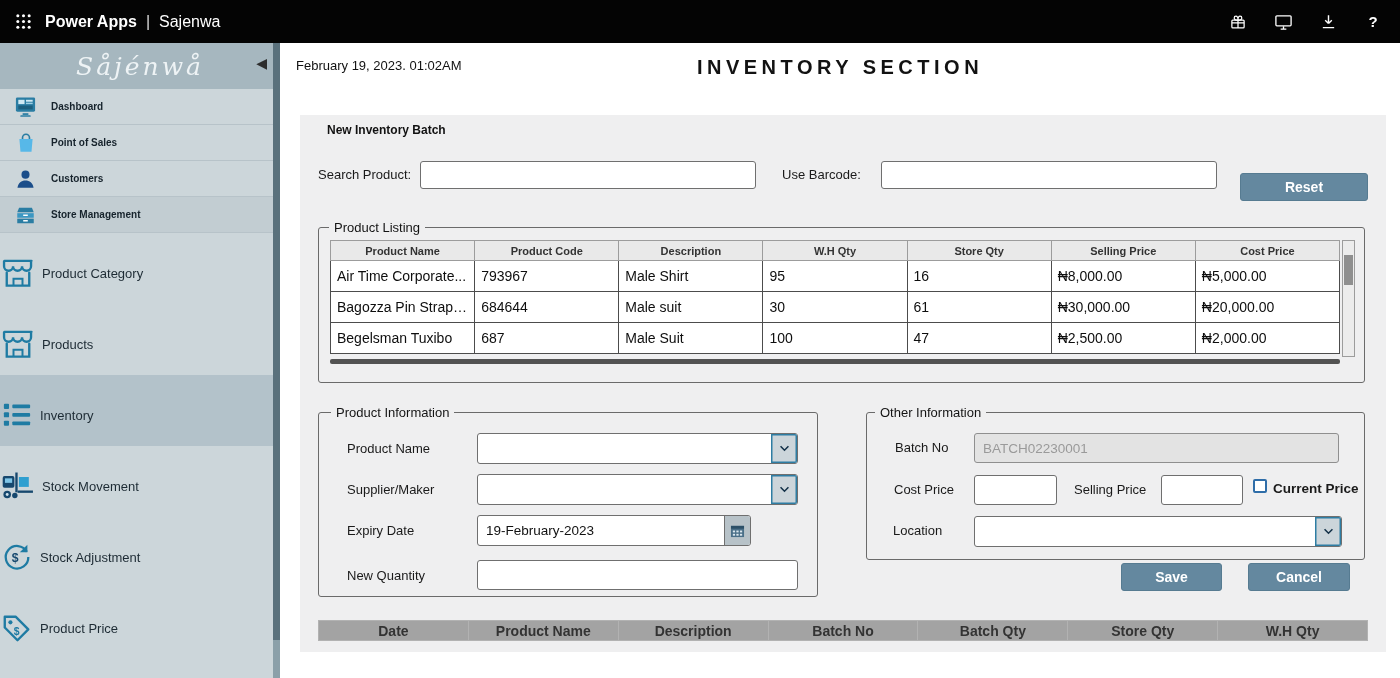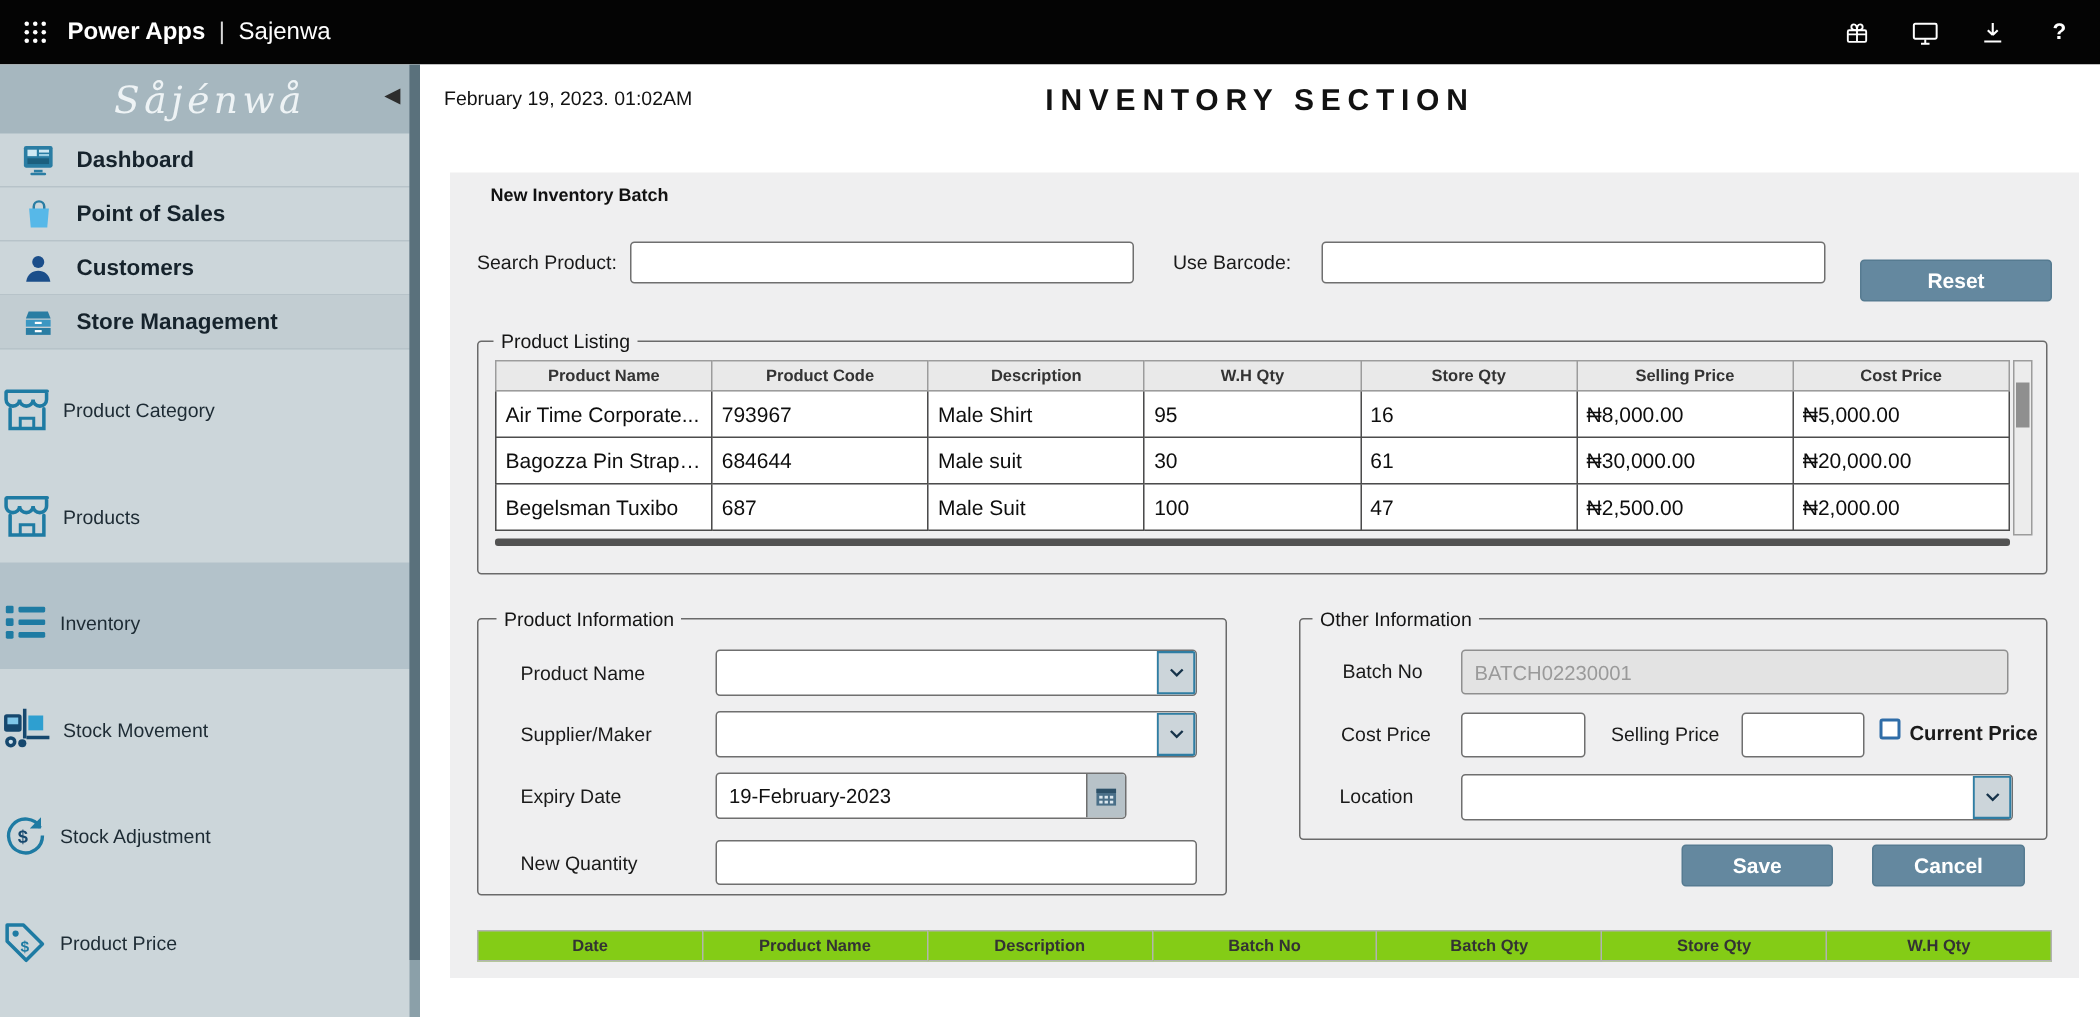--- a/index.html
+++ b/index.html
@@ -18,21 +18,21 @@
 .help-glyph{font-size:15px;font-weight:700;width:18px;justify-content:center}
 
 
 .content{display:flex;height:635px}
 
 
 .sidebar{width:280px;flex:0 0 280px;background:#ccd6da;position:relative;overflow:hidden}
 .sb-header{height:46px;background:#a6b7bf;display:flex;align-items:center;justify-content:center;position:relative}
 .sb-brand{font-family:"DejaVu Serif",serif;font-style:italic;font-size:25px;color:#eef3f5;letter-spacing:3px}
 .sb-collapse{position:absolute;right:13px;top:13px;color:#2d2d2d;font-size:14px;cursor:pointer;line-height:1}
-.nav-item{height:36px;display:flex;align-items:center;gap:13px;padding-left:13px;border-bottom:1px solid #b7c3c9;font-size:15px;font-weight:700;color:#16232c;cursor:pointer}
+.nav-item{height:36px;display:flex;align-items:center;gap:13px;padding-left:13px;border-bottom:1px solid #b7c3c9;font-size:10px;font-weight:700;color:#16232c;cursor:pointer}
 .nav-item.expanded{background:#c2cdd2}
 .nav-icon{width:25px;display:flex;justify-content:center}
 .sub-item{height:71px;display:flex;flex-direction:row;align-items:center;padding-top:9px;gap:6px;font-size:13px;color:#1d2b34;cursor:pointer}
 .sub-item.active{background:#b3c2ca}
 .sub-icon{height:34px;display:flex;align-items:center}
 .sb-scrollbar{position:absolute;top:0;right:0;width:7px;height:100%;background:#8ba0a9}
 .sb-thumb{position:absolute;top:0;width:100%;height:94%;background:#5a717c}
 
 
 main{flex:1;position:relative;background:#fff}
@@ -58,21 +58,21 @@
 
 
 .combo{position:absolute;display:flex;border:1px solid #6f6f6f;border-radius:3px;background:#fff;height:31px;overflow:hidden}
 .combo-input{flex:1;border:none;background:transparent;padding:0 8px;font-size:13.5px;font-family:inherit;min-width:0;color:#111;outline:none}
 .dd-btn{width:26px;background:#ccd5da;box-shadow:inset 0 0 0 1.5px #2e7da3;display:flex;align-items:center;justify-content:center;cursor:pointer;flex:0 0 26px}
 .cal-btn{width:26px;background:#b7c2c8;border-left:1px solid #6f6f6f;display:flex;align-items:center;justify-content:center;cursor:pointer;flex:0 0 26px}
 .checkbox{position:absolute;width:14px;height:14px;border:2px solid #2f6da8;border-radius:2px;background:#fff;cursor:pointer}
 
 
 .history-header{position:absolute;left:18px;top:505px;width:1050px;height:21px;display:flex}
-.history-cell{flex:1;background:#84cc16;border:1px solid #b2b2b2;border-left:none;font-size:11px;font-weight:700;color:#333;display:flex;align-items:center;justify-content:center}
+.history-cell{flex:1;background:#a3a3a3;border:1px solid #b2b2b2;border-left:none;font-size:14px;font-weight:700;color:#333;display:flex;align-items:center;justify-content:center}
 .history-cell:first-child{border-left:1px solid #b2b2b2}
 </style>
 </head>
 <body>
 
 <div class="app">
 
   <div class="topbar">
     <span class="waffle">
       <svg width="17" height="17" viewBox="0 0 18 18">

